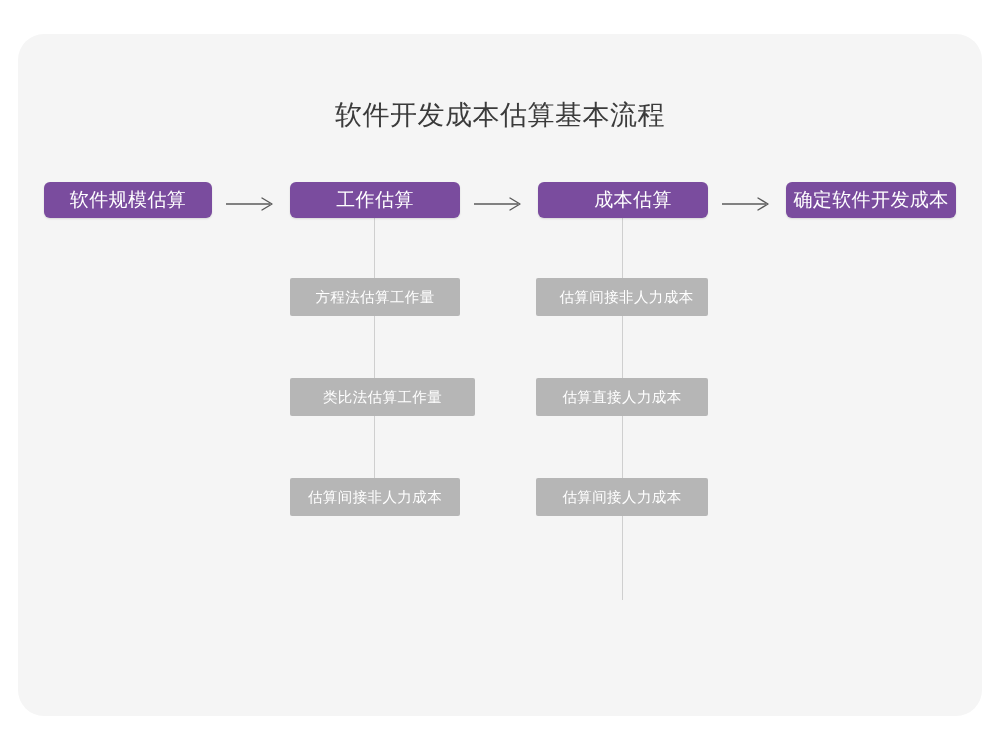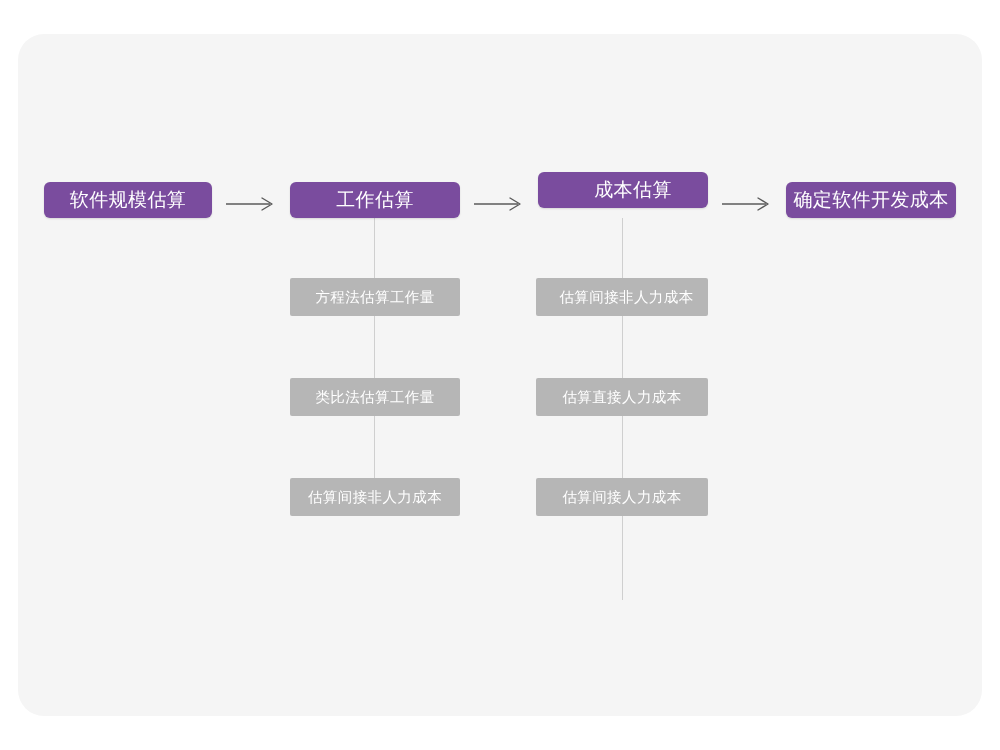--- a/index.html
+++ b/index.html
@@ -96,30 +96,31 @@
   .vline { z-index: 1; }
   .node  { z-index: 2; }
 </style>
 </head>
 <body>
 
 <div id="canvas">
 
   <div class="card"></div>
 
+  <div class="title">软件开发成本估算基本流程</div>
 
   <div class="vline" style="left:374px; top:218px; height:280px;"></div>
 
   <div class="vline" style="left:622px; top:218px; height:382px;"></div>
 
   <div class="node primary" style="left:44px; top:182px; width:168px;">软件规模估算</div>
 
   <div class="node primary" style="left:290px; top:182px; width:170px;">工作估算</div>
 
-  <div class="node primary" style="left:538px; top:172px; width:170px;padding-left:20px;">成本估算</div>
+  <div class="node primary" style="left:538px; top:182px; width:170px;padding-left:20px;">成本估算</div>
 
   <div class="node primary" style="left:786px; top:182px; width:170px;">确定软件开发成本</div>
 
   <div class="arrow" style="left:225px;">
     <svg width="54" height="20" viewBox="0 0 54 20">
       <path d="M1 10 H45" stroke="#5a5a5a" stroke-width="1.4" fill="none"></path>
       <path d="M37 4 L47 10 L37 16" stroke="#5a5a5a" stroke-width="1.4" fill="none" stroke-linecap="round" stroke-linejoin="round"></path>
     </svg>
   </div>
 
@@ -132,21 +133,21 @@
 
   <div class="arrow" style="left:721px;">
     <svg width="54" height="20" viewBox="0 0 54 20">
       <path d="M1 10 H45" stroke="#5a5a5a" stroke-width="1.4" fill="none"></path>
       <path d="M37 4 L47 10 L37 16" stroke="#5a5a5a" stroke-width="1.4" fill="none" stroke-linecap="round" stroke-linejoin="round"></path>
     </svg>
   </div>
 
   <div class="node sub" style="left:290px; top:278px; width:170px;">方程法估算工作量</div>
 
-  <div class="node sub" style="left:290px; top:378px; width:170px;">类比法估算工作量</div>
+  <div class="node sub" style="left:290px; top:378px; width:185px;">类比法估算工作量</div>
 
   <div class="node sub" style="left:290px; top:478px; width:170px;">估算间接非人力成本</div>
 
   <div class="node sub" style="left:536px; top:278px; width:172px;padding-left:9px;">估算间接非人力成本</div>
 
   <div class="node sub" style="left:536px; top:378px; width:172px;">估算直接人力成本</div>
 
   <div class="node sub" style="left:536px; top:478px; width:172px;">估算间接人力成本</div>
 
 

